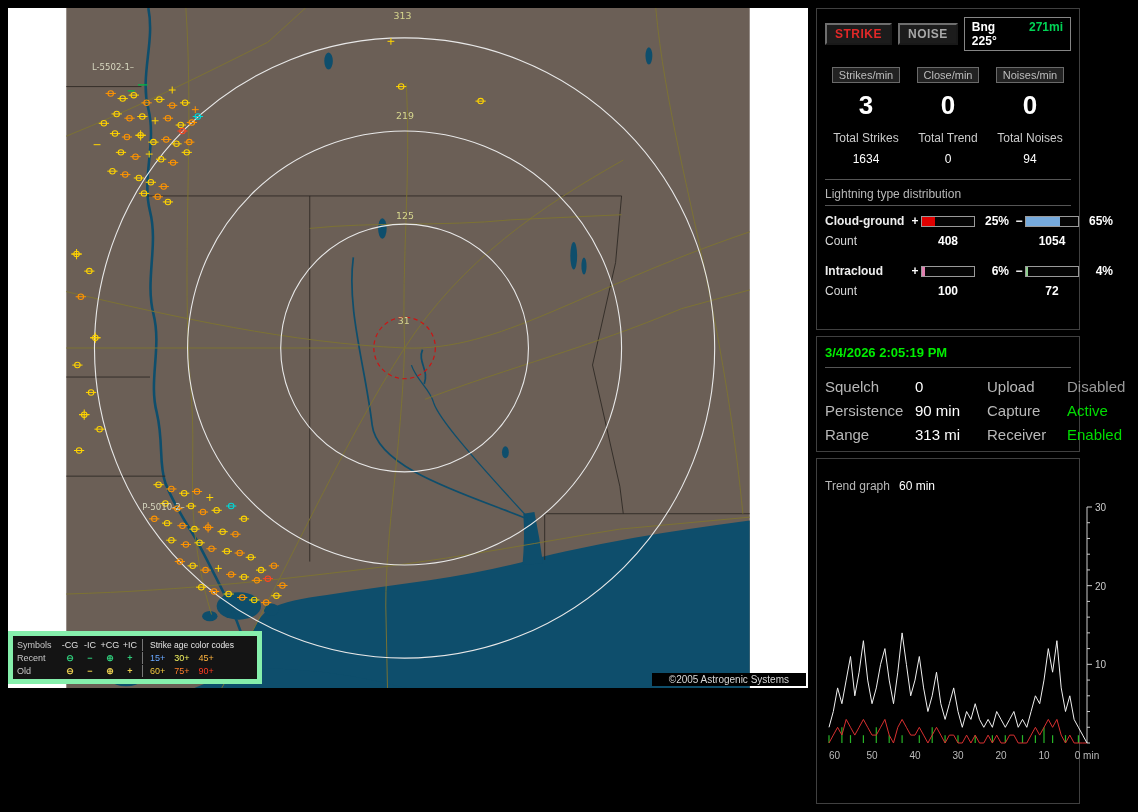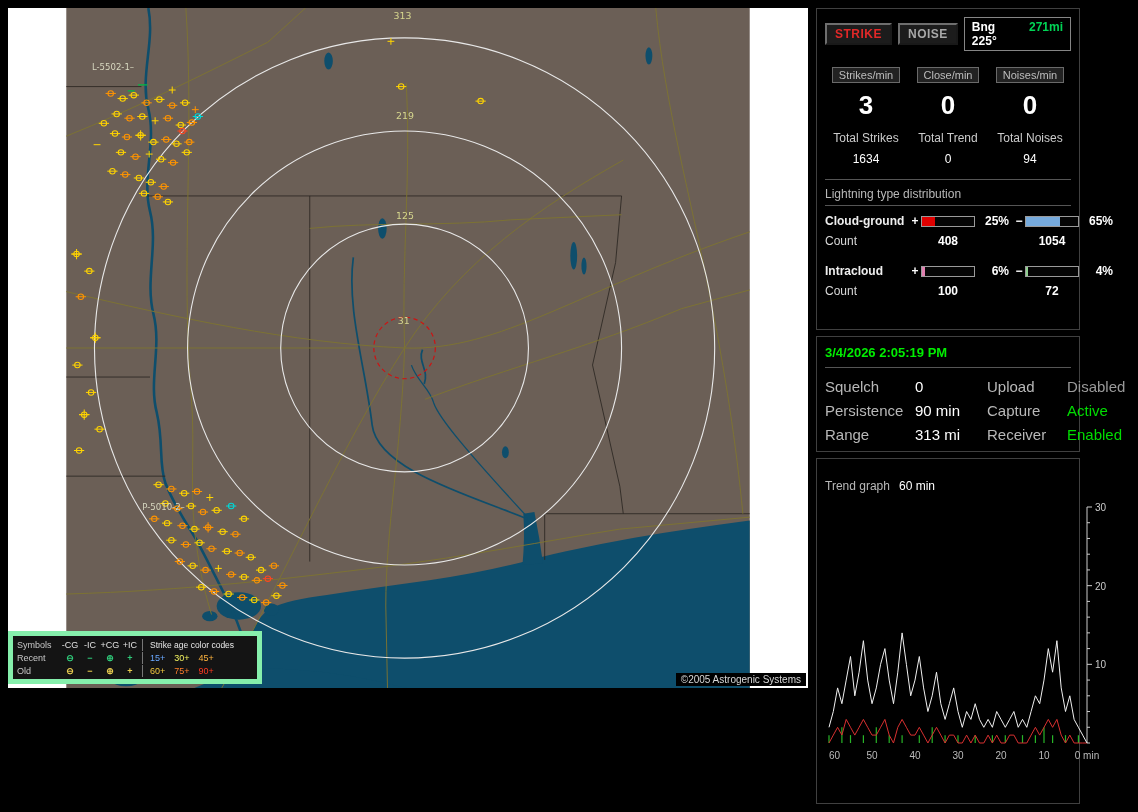--- a/index.html
+++ b/index.html
@@ -14,21 +14,21 @@
   #legend{position:absolute;left:0;bottom:4px;width:254px;background:#141414;border:5px solid #86efac;
           font-size:9px;color:#cccccc;padding:2px 4px;line-height:12px;}
   .lg-row{display:grid;grid-template-columns:42px 22px 18px 22px 18px 1fr;align-items:center;height:13px;}
   .lg-label{color:#c8c8c8;}
   .lg-sym{text-align:center;font-weight:bold;}
   .lg-head .lg-sym{color:#e0e0e0;font-weight:normal;}
   .lg-ages{display:flex;gap:9px;padding-left:7px;border-left:1px solid #777;margin-left:3px;}
   .lg-agehead{font-size:8.5px;color:#e8e8e8;}
   .age{font-weight:normal;}
 
-  #copyright{position:absolute;right:2px;bottom:2px;color:#d8d8d8;font-size:10px;background:#000;padding:1px 5px;}
+  #copyright{position:absolute;right:2px;bottom:2px;color:#d8d8d8;font-size:10px;background:#000;padding:1px 17px;}
 
   
   #panel{position:absolute;left:816px;top:8px;width:264px;height:796px;display:flex;flex-direction:column;}
   .section{border:1px solid #404040;background:#000;padding:8px;margin-bottom:6px;}
   #sec-stats{height:322px;}
   #sec-time{height:116px;}
   #sec-trend{flex:1;margin-bottom:0;}
 
   .toolbar{display:flex;align-items:center;gap:6px;}
   .tb-btn{background:#1c1c1c;border:2px outset #6e6e6e;font-family:"Liberation Sans",sans-serif;

